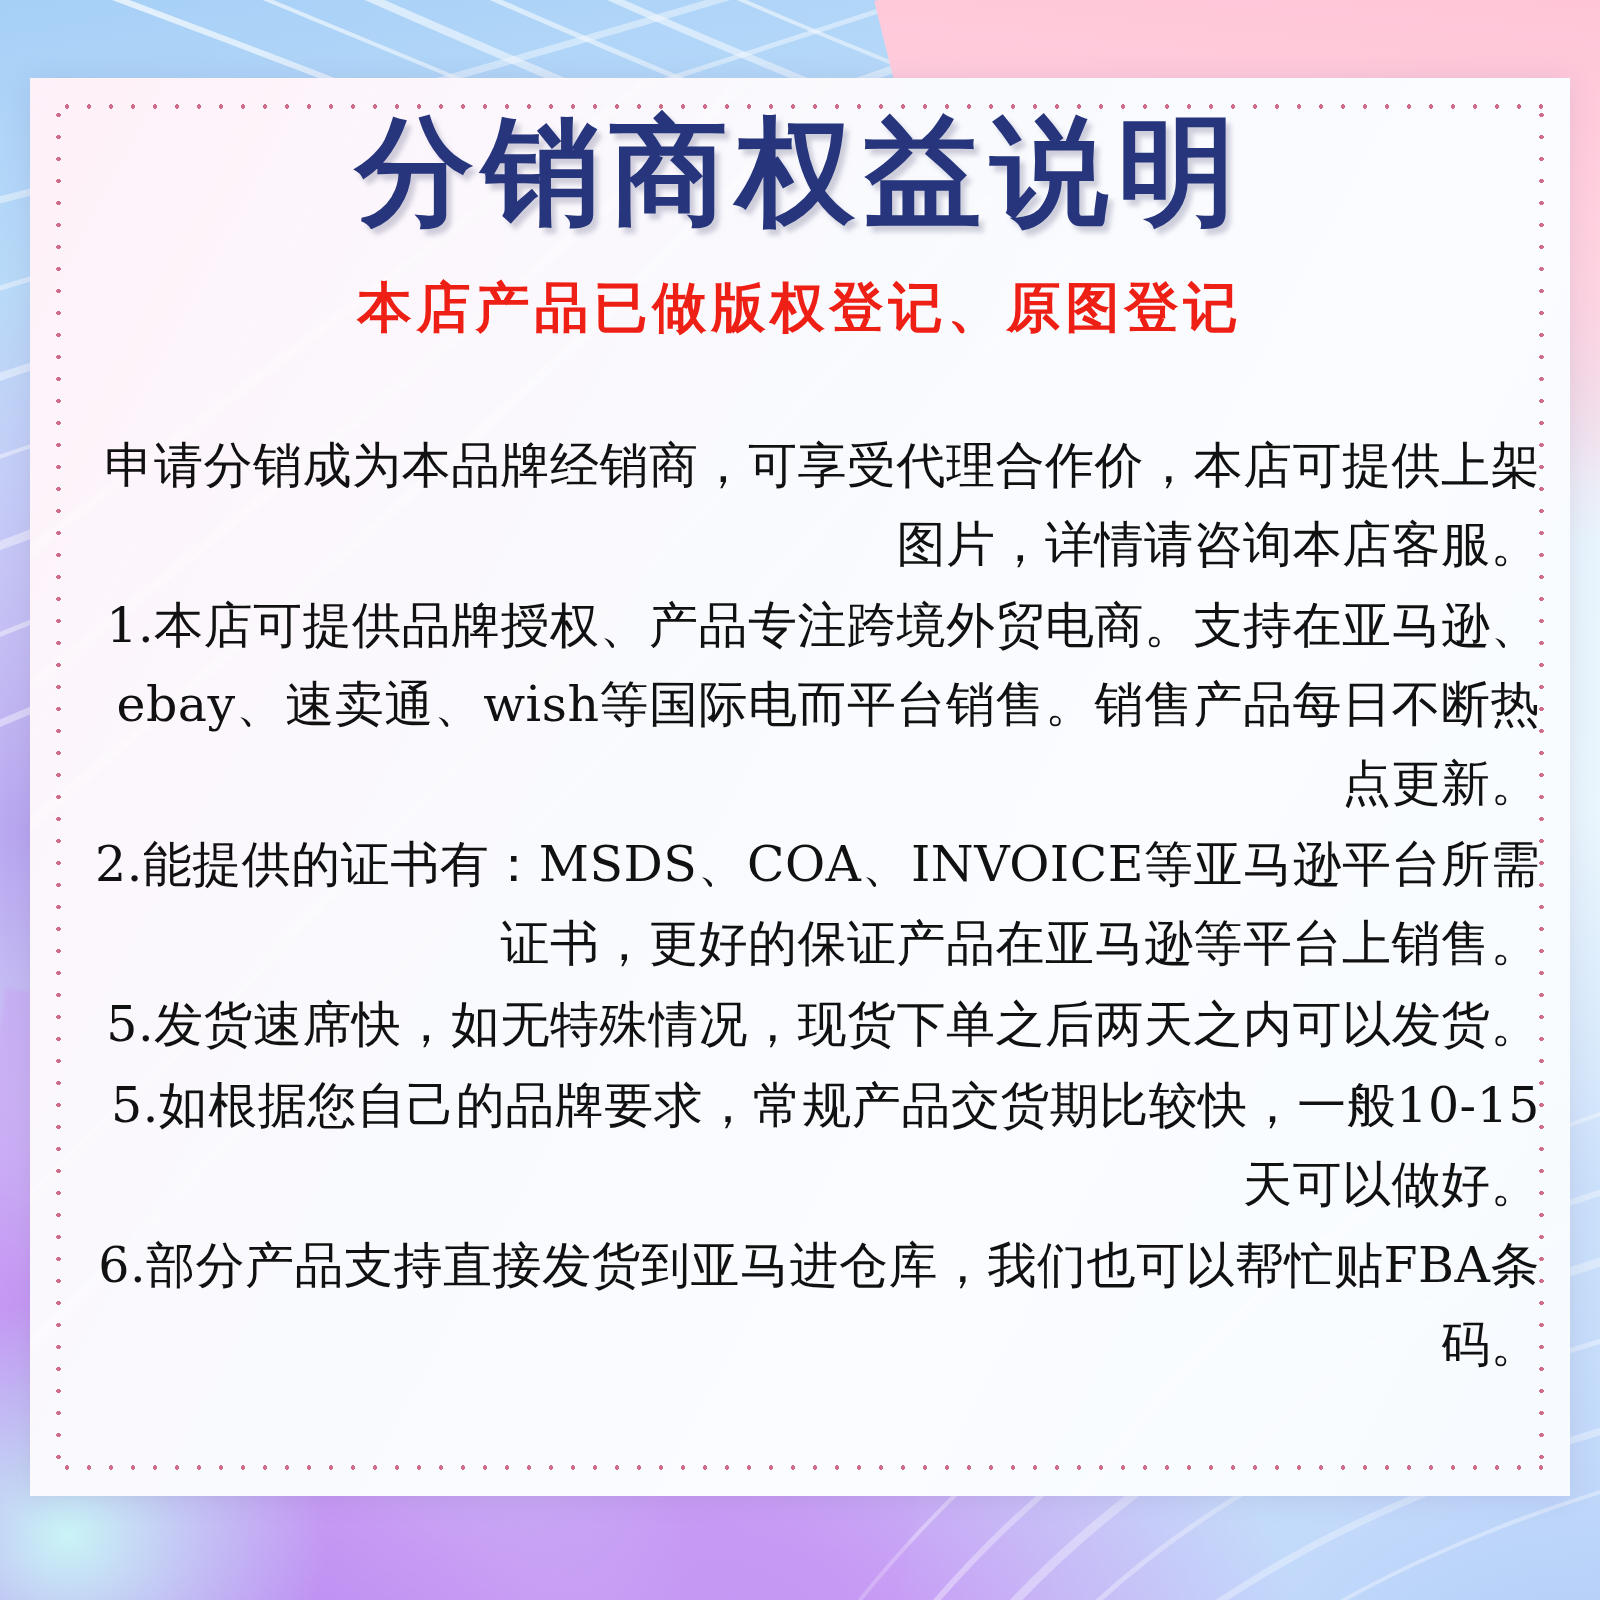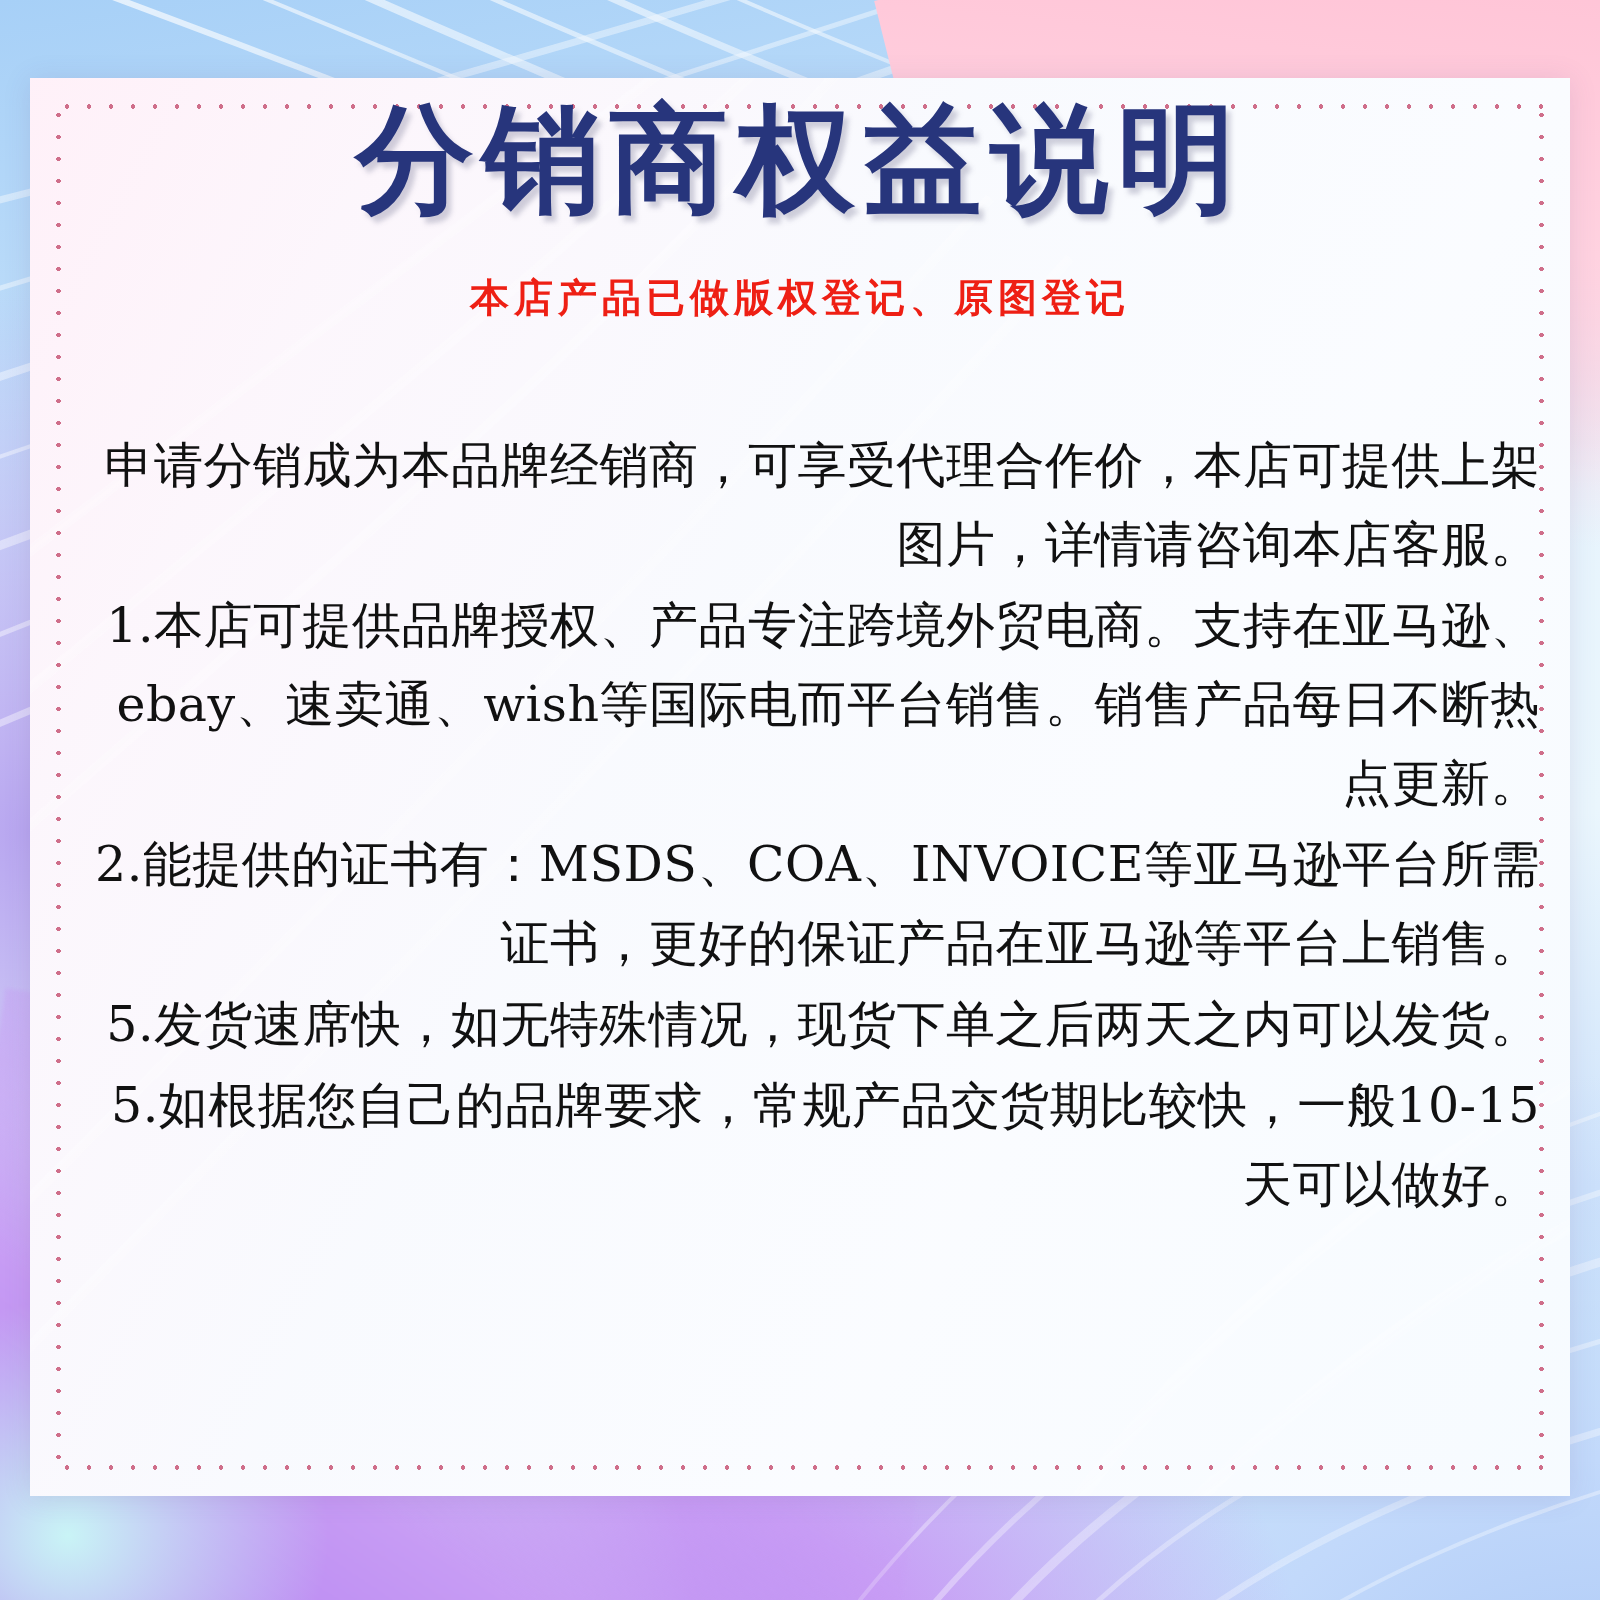--- a/index.html
+++ b/index.html
@@ -78,40 +78,40 @@
     background-image:radial-gradient(circle, #cf6e8a 0 2.1px, rgba(0,0,0,0) 2.4px);
     background-size:5px 22px;background-position:50% 0;background-repeat:repeat-y;
   }
   .dots-top{top:26px;} .dots-bottom{bottom:26px;}
   .dots-left{left:26px;} .dots-right{right:26px;}
 
   
   .content{position:relative;height:100%;}
 
   #main-title{
-    margin:0;
+    margin:12px;
     position:absolute;top:20px;left:0;right:0;
     text-align:center;
     font-family:"DejaVu Sans","Liberation Sans",sans-serif;
     font-weight:bold;
     font-size:118px;
     line-height:1.05;
     letter-spacing:9px;
     color:#27357c;
     text-shadow:5px 6px 5px rgba(120,120,150,.34);
     white-space:nowrap;
   }
 
   #subtitle{
     position:absolute;top:195px;left:0;right:0;
     text-align:center;
     color:#ee1f14;
     font-family:"DejaVu Serif","Liberation Serif",serif;
     font-weight:bold;
-    font-size:39px;
+    font-size:54px;
     line-height:1.28;
     letter-spacing:5px;
   }
   #subtitle .sub-line{display:block;}
   #subtitle .sub-line-2{letter-spacing:3px;}
 
   #body-text{
     position:absolute;
     top:348px;left:42px;right:30px;
     color:#111111;
@@ -207,17 +207,18 @@
       <div id="subtitle">
         <span class="sub-line sub-line-1">本店产品已做版权登记、原图登记</span>
       </div>
 
       <div id="body-text">
         <p class="para-intro">申请分销成为本品牌经销商，可享受代理合作价，本店可提供上架图片，详情请咨询本店客服。</p>
         <p>1.本店可提供品牌授权、产品专注跨境外贸电商。支持在亚马逊、ebay、速卖通、wish等国际电而平台销售。销售产品每日不断热点更新。</p>
         <p>2.能提供的证书有：MSDS、COA、INVOICE等亚马逊平台所需证书，更好的保证产品在亚马逊等平台上销售。</p>
         <p>5.发货速席快，如无特殊情况，现货下单之后两天之内可以发货。</p>
         <p>5.如根据您自己的品牌要求，常规产品交货期比较快，一般10-15天可以做好。</p>
+        <p>6.部分产品支持直接发货到亚马进仓库，我们也可以帮忙贴FBA条码。</p>
       </div>
 
     </div>
   </div>
 </div>
 
 </body></html>

